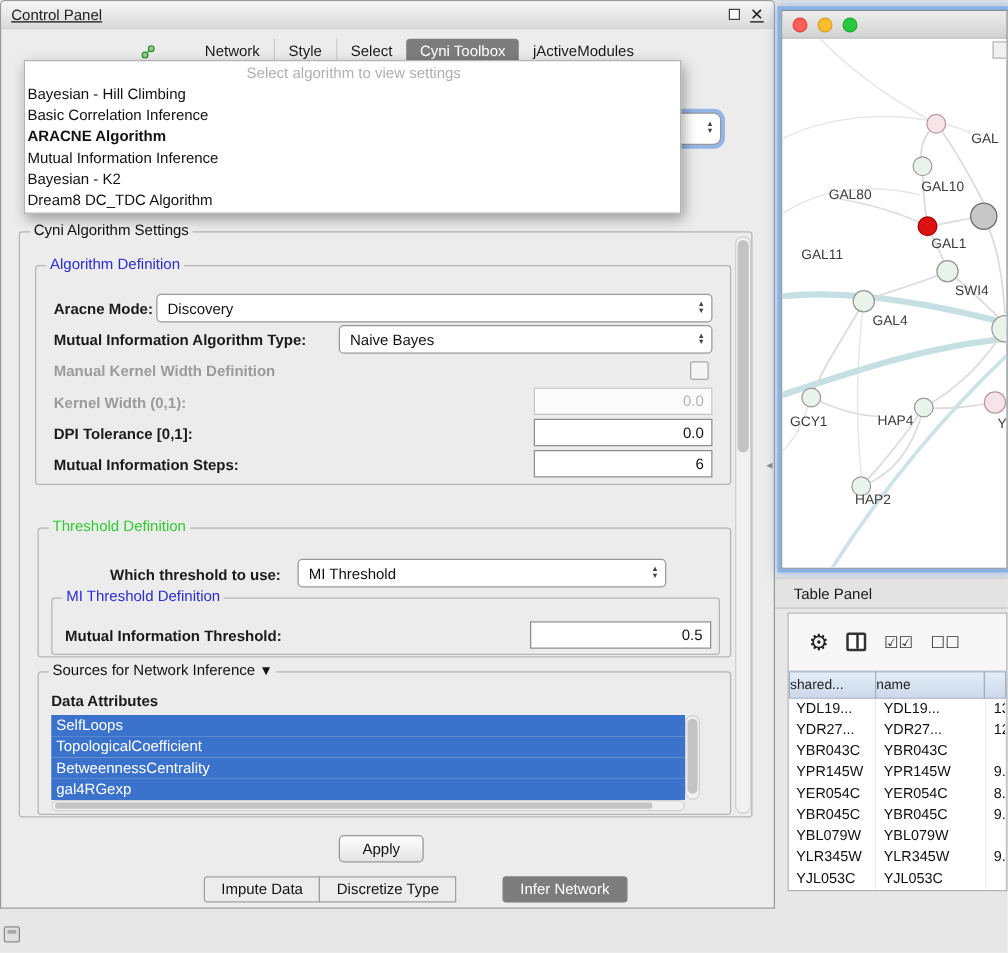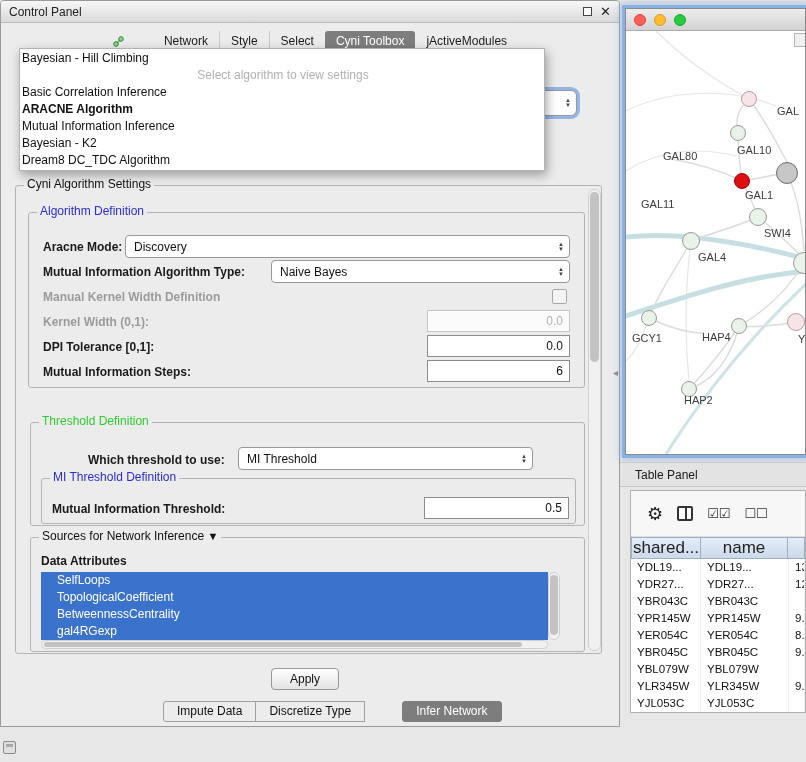--- a/index.html
+++ b/index.html
@@ -7,21 +7,21 @@
   body {
     position:relative; overflow:hidden;
     background:#e7e7e7;
     font-family:"Liberation Sans","DejaVu Sans",sans-serif;
     font-size:12px; color:#111;
   }
 
   
   #control-panel {
     position:absolute; left:0; top:8; width:620px; height:727px;
-    background:#ececec; border:1px solid #9a9a9a; border-radius:4px 4px 0 0;
+    background:#ececec; border:1px solid #9a9a9a; border-radius:4px 4px 0 0;text-decoration:underline;
   }
   .titlebar {
     height:22px; background:linear-gradient(#f7f7f7,#dadada);
     border-bottom:1px solid #bdbdbd; display:flex; align-items:center;
     padding:0 8px; border-radius:3px 3px 0 0;
   }
   .titlebar .title { font-size:12px; color:#222; }
   .win-icons { margin-left:auto; display:flex; align-items:center; gap:8px; }
   .float-box { width:9px; height:9px; border:1.5px solid #444; background:#fff; }
   .close-x { font-size:13px; font-weight:bold; color:#222; line-height:12px; }
@@ -65,21 +65,21 @@
   .field.dis { color:#b3b3b3; border-color:#c4c4c4; background:#fbfbfb; }
   .checkbox { position:absolute; width:15px; height:15px; border:1px solid #a8a8a8; border-radius:2px; background:#f4f4f4; }
 
   
   .sb-track-v { position:absolute; background:#f1f1f1; border:1px solid #d0d0d0; border-radius:6px; }
   .sb-thumb-v { position:absolute; left:1px; right:1px; background:#c3c3c3; border-radius:5px; }
   .sb-track-h { position:absolute; background:#f1f1f1; border:1px solid #d0d0d0; border-radius:5px; }
   .sb-thumb-h { position:absolute; top:1px; bottom:1px; background:#c3c3c3; border-radius:4px; }
 
   
-  .attr-item { height:17px; line-height:17px; background:#3a72cc; color:#fff; padding-left:16px; font-size:12px; white-space:nowrap; }
+  .attr-item { height:17px; line-height:17px; background:#3a72cc; color:#fff; padding-left:4px; font-size:12px; white-space:nowrap; }
 
   
   .hub-row { position:absolute; font-weight:bold; font-size:12px; color:#1a1a1a; display:flex; align-items:center; gap:7px; }
   .tri { font-size:11px; color:#111; }
 
   
   #apply-btn { position:absolute; left:270px; top:667px; width:68px; height:22px;
     background:linear-gradient(#fefefe,#e3e3e3); border:1px solid #979797; border-radius:4px;
     text-align:center; line-height:20px; font-size:12px; }
   #bottom-tabs { position:absolute; left:146px; top:700px; display:flex; }
@@ -115,21 +115,21 @@
   #table-panel { position:absolute; left:630px; top:490px; width:176px; height:223px;
     background:#fff; border:1px solid #b0b0b0; overflow:hidden; }
   .tp-toolbar { height:46px; background:#f7f7f7; border-bottom:1px solid #ddd;
     display:flex; align-items:center; gap:14px; padding-left:16px; }
   .gear { font-size:18px; color:#222; line-height:18px; }
   .col-icon { width:16px; height:15px; border:2px solid #333; border-radius:2px; position:relative; background:#fff; }
   .col-icon::after { content:""; position:absolute; left:50%; top:0; bottom:0; width:2px; background:#333; }
   .chk-icons { font-size:13px; color:#333; letter-spacing:0; }
   .tp-header { display:flex; height:22px; }
   .th { background:linear-gradient(#e4edf8,#ccd9ea); border:1px solid #9fb0c6; margin-left:-1px;
-    font-size:17px; color:#222; text-align:center; line-height:20px; overflow:hidden; white-space:nowrap; }
+    font-size:11px; color:#222; text-align:left; line-height:20px; overflow:hidden; white-space:nowrap; }
   .th:first-child { margin-left:0; }
   .tp-rows { }
   .tr { display:flex; height:17px; line-height:17px; font-size:11.5px; color:#111; }
   .td { overflow:hidden; white-space:nowrap; padding-left:6px; border-right:1px solid #f0f0f0; }
 
   
   #corner-icon { position:absolute; left:3px; top:741px; width:13px; height:13px;
     border:1px solid #8a8a8a; background:#e0e0e0; border-radius:2px; }
   #corner-icon::after { content:""; position:absolute; left:2px; top:2px; width:7px; height:3px; background:#a9a9a9; }
   #divider-handle { position:absolute; left:613px; top:367px; font-size:10px; color:#8a8a8a; }
@@ -172,22 +172,22 @@
 
   <div class="combo" id="algo-combo">
     <span class="cval"></span>
     <span class="arrows">
       <span>▲</span>
         <span>▼</span>
     </span>
   </div>
 
   <div id="algo-popup">
+    <div class="popup-item placeholder">Select algorithm to view settings</div>
     <div class="popup-item">Bayesian - Hill Climbing</div>
-    <div class="popup-item placeholder">Select algorithm to view settings</div>
     <div class="popup-item">Basic Correlation Inference</div>
     <div class="popup-item bold">ARACNE Algorithm</div>
     <div class="popup-item">Mutual Information Inference</div>
     <div class="popup-item">Bayesian - K2</div>
     <div class="popup-item">Dream8 DC_TDC Algorithm</div>
   </div>
 
   <div class="group" id="settings-group" style="left:14px; top:184px; width:587px; height:469px;">
     <span class="legend">Cyni Algorithm Settings</span>
 

